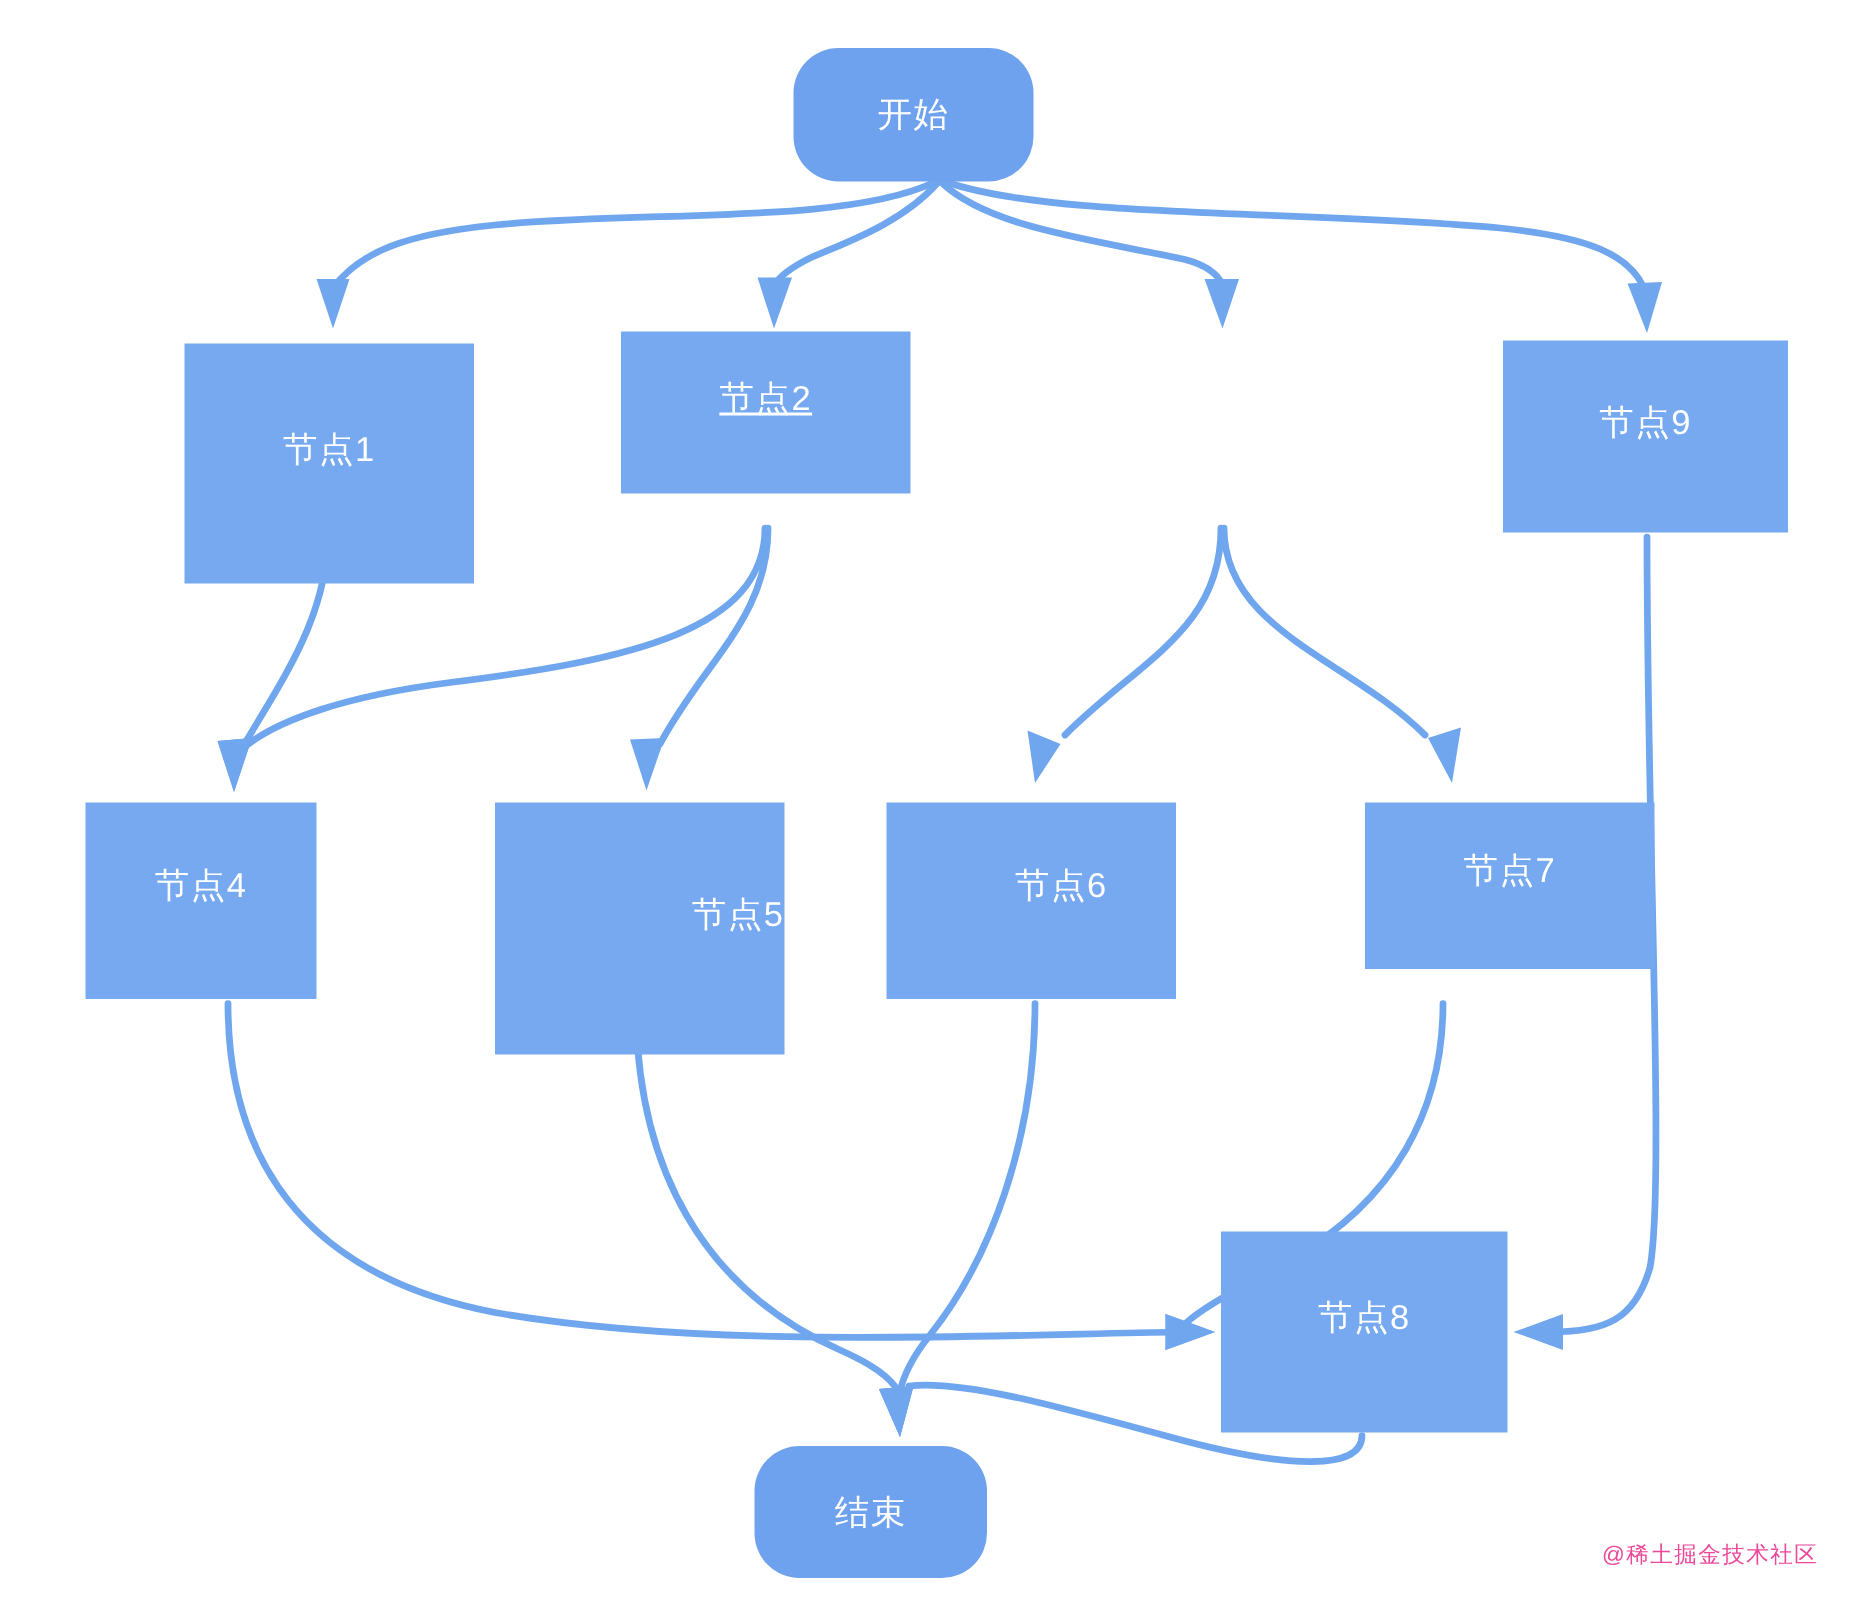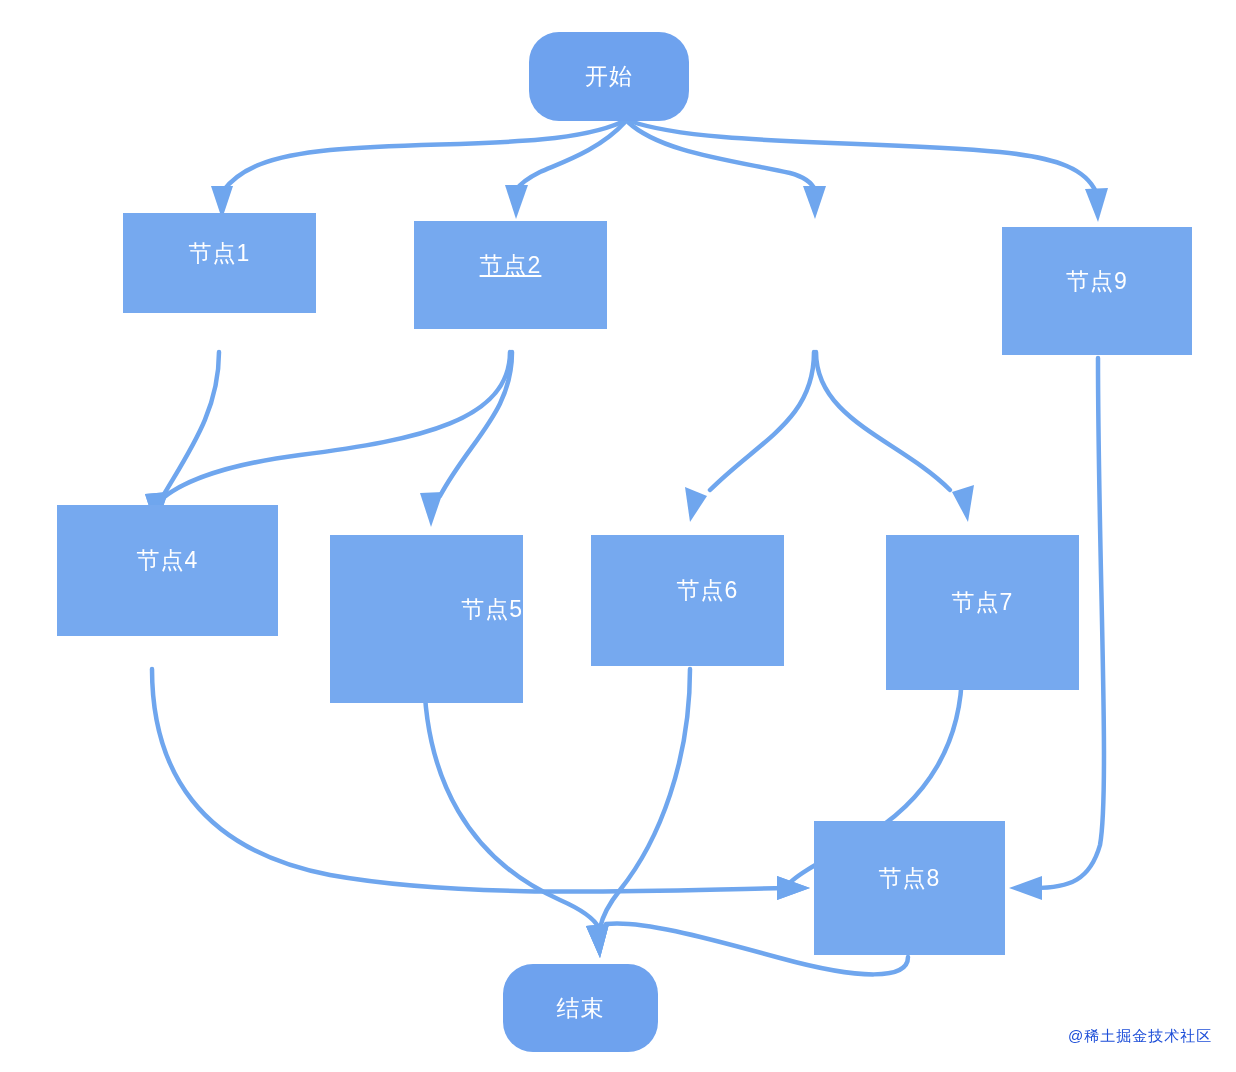--- a/index.html
+++ b/index.html
@@ -42,21 +42,21 @@
     background: #6EA2EE;
     border-radius: 30px;
   }
   .node-label {
     display: block;
     line-height: 1;
     white-space: nowrap;
   }
   .watermark {
     position: absolute;
-    color: #1d4ed8;
+    color: #ec4899;
     font-size: 15px;
     letter-spacing: 1px;
     white-space: nowrap;
     user-select: none;
   }
 </style>
 </head>
 <body>
 
 <div id="canvas">
@@ -136,46 +136,46 @@
     <g>
       <path d="M 1098 358 C 1098 560 1110 790 1100 845 C 1090 880 1070 888 1034 888" fill="none" stroke="#6FA6EE" stroke-width="4.5" stroke-linecap="round"></path>
       <polygon points="1009,888 1042,876 1042,900" fill="#6FA6EE"></polygon>
     </g>
   </svg>
 
   <div class="node node-term" style="left:529px; top:32px; width:160px; height:89px;">
     <span class="node-label" style="font-size:23px;">开始</span>
   </div>
 
-  <div class="node node-rect" style="left:123px; top:213px; width:193px; height:100px;">
+  <div class="node node-rect" style="left:123px; top:229px; width:193px; height:160px;">
     <span class="node-label" style="font-size:23px; transform:translateY(-10px);">节点1</span>
   </div>
 
   <div class="node node-rect" style="left:414px; top:221px; width:193px; height:108px;text-decoration:underline;">
     <span class="node-label" style="font-size:23px; transform:translateY(-10px);">节点2</span>
   </div>
 
 
   <div class="node node-rect" style="left:1002px; top:227px; width:190px; height:128px;">
     <span class="node-label" style="font-size:23px; transform:translateY(-10px);">节点9</span>
   </div>
 
-  <div class="node node-rect" style="left:57px; top:505px; width:221px; height:131px;">
+  <div class="node node-rect" style="left:57px; top:535px; width:154px; height:131px;">
     <span class="node-label" style="font-size:23px; transform:translateY(-10px);">节点4</span>
   </div>
 
   <div class="node node-rect" style="left:330px; top:535px; width:193px; height:168px;justify-content:flex-end;">
     <span class="node-label" style="font-size:23px; transform:translateY(-10px);">节点5</span>
   </div>
 
   <div class="node node-rect" style="left:591px; top:535px; width:193px; height:131px;padding-left:40px;">
     <span class="node-label" style="font-size:23px; transform:translateY(-10px);">节点6</span>
   </div>
 
-  <div class="node node-rect" style="left:886px; top:535px; width:193px; height:155px;">
+  <div class="node node-rect" style="left:910px; top:535px; width:193px; height:111px;">
     <span class="node-label" style="font-size:23px; transform:translateY(-10px);">节点7</span>
   </div>
 
   <div class="node node-rect" style="left:814px; top:821px; width:191px; height:134px;">
     <span class="node-label" style="font-size:23px; transform:translateY(-10px);">节点8</span>
   </div>
 
   <div class="node node-term" style="left:503px; top:964px; width:155px; height:88px;">
     <span class="node-label" style="font-size:23px;">结束</span>
   </div>

